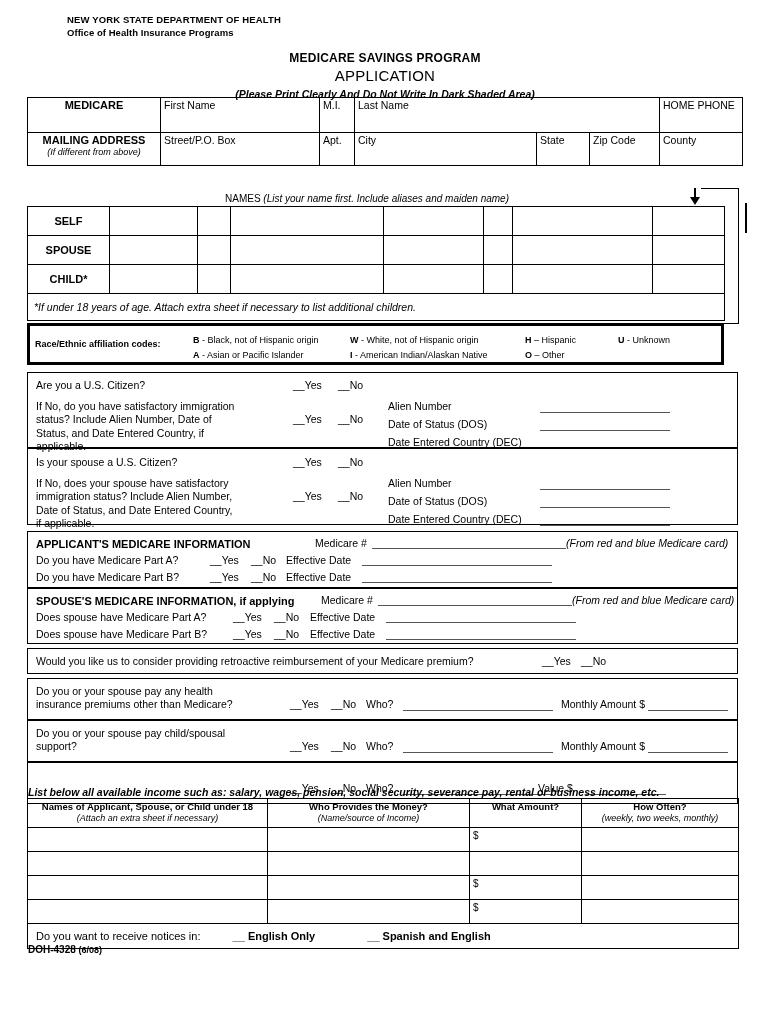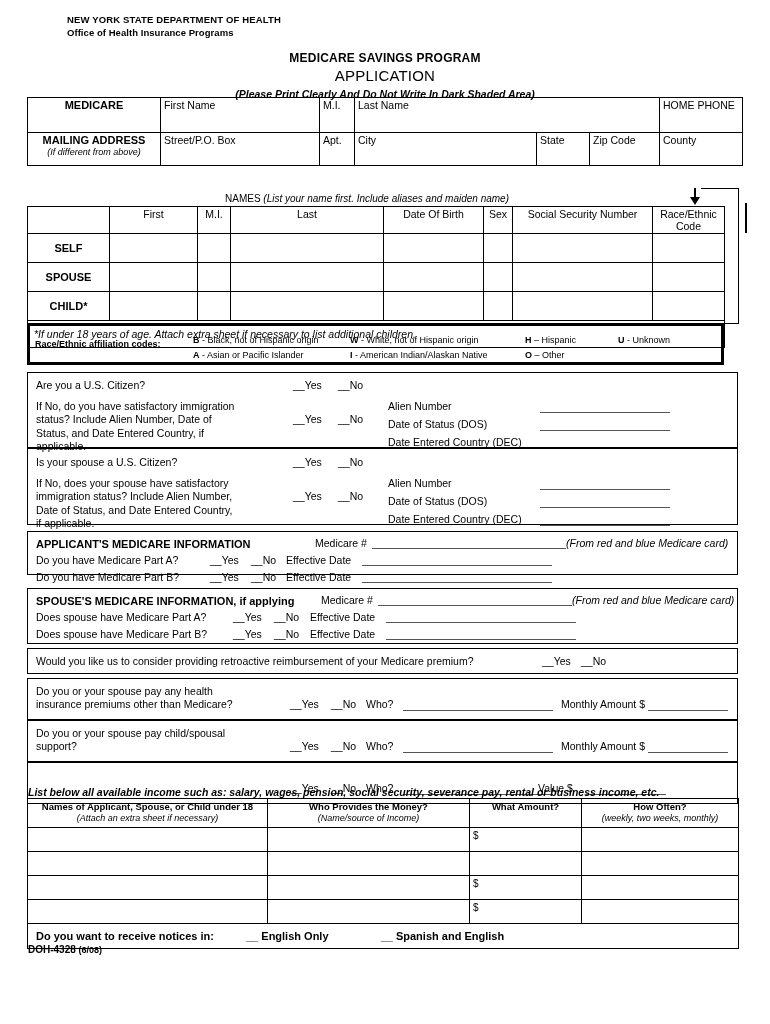--- a/index.html
+++ b/index.html
@@ -181,21 +181,21 @@
   .yn { position: absolute; font-size: 10.5px; white-space: nowrap; }
   .fl { position: absolute; font-size: 10.5px; white-space: nowrap; }
   .rule {
     position: absolute;
     border-bottom: 1px solid #555;
     height: 0;
   }
 
   #sect-citizen   { top: 372px; height: 76px; }
   #sect-spouse-cz { top: 448px; height: 77px; }
-  #sect-medA      { top: 531px; height: 44px; }
+  #sect-medA      { top: 531px; height: 57px; }
   #sect-medB      { top: 588px; height: 56px; }
   #sect-retro     { top: 648px; height: 26px; }
   #sect-prem      { top: 678px; height: 42px; }
   #sect-support   { top: 720px; height: 42px; }
   #sect-trust     { top: 762px; height: 42px; }
 
   
   #income-caption {
     position: absolute;
     left: 28px;
@@ -225,21 +225,21 @@
   #income-table .irow { height: 24px; }
   #income-table .dollar { font-size: 10px; padding-top: 2px; }
 
   
   #notice-cell {
     height: 22px;
     vertical-align: middle;
     font-size: 11px;
     padding-left: 8px;
   }
-  #notice-cell .n-lead { font-weight: bold; }
+  #notice-cell .n-lead { font-weight: normal; }
   #notice-cell .n-opt { font-weight: bold; }
 
   
   #footer {
     position: absolute;
     left: 28px;
     top: 944px;
     font-size: 10px;
     font-weight: bold;
   }
@@ -316,30 +316,20 @@
         <col style="width:88px">
         <col style="width:33px">
         <col style="width:153px">
       <col style="width:100px">
         <col style="width:29px">
         <col style="width:140px">
         <col style="width:72px">
     </colgroup>
     <tbody>
       <tr>
-        <td class="hdr"></td>
-        <td class="hdr">First</td>
-        <td class="hdr">M.I.</td>
-        <td class="hdr">Last</td>
-        <td class="hdr">Date Of Birth</td>
-        <td class="hdr">Sex</td>
-        <td class="hdr">Social Security Number</td>
-        <td class="hdr">Race/Ethnic Code</td>
-      </tr>
-      <tr>
         <td class="side">SELF</td>
         <td></td>
         <td></td>
         <td></td>
         <td></td>
         <td></td>
         <td></td>
         <td></td>
       </tr>
       <tr>

